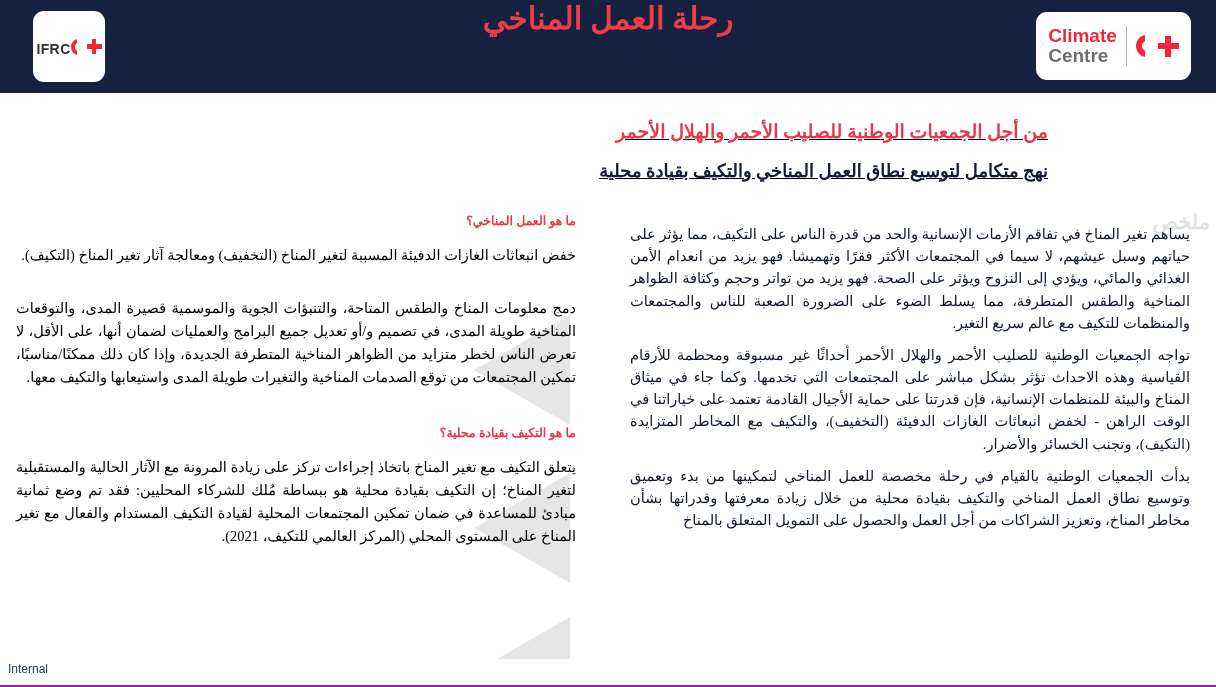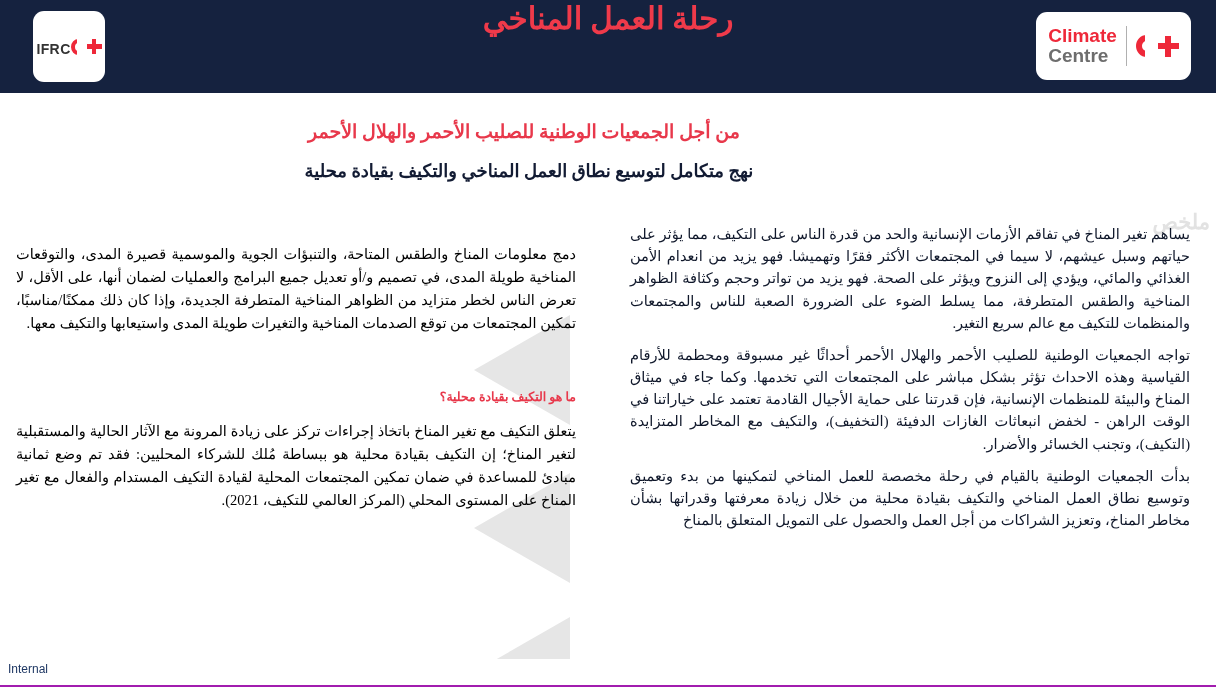--- a/index.html
+++ b/index.html
@@ -154,21 +154,22 @@
     top: 93px;
     width: 1216px;
     height: 566px;
   }
 
   .headline-block {
     position: absolute;
     left: 0;
     top: 26px;
     width: 1048px;
-    text-align: center;
+    text-align: right;
+    text-decoration: underline;
   }
   .headline-main {
     color: #e8384b;
     font-size: 19px;
     font-weight: bold;
     line-height: 1.35;
   }
   .headline-sub {
     color: #121b33;
     font-size: 18px;
@@ -229,21 +230,21 @@
   }
   .q-body {
     color: #000000;
     font-size: 14.5px;
     line-height: 1.58;
     text-align: justify;
     text-align-last: right;
     margin: 0;
   }
   .sec-2 { margin-top: 30px; }
-  .sec-3 { margin-top: 54px; }
+  .sec-3 { margin-top: 36px; }
 
   .summary-para {
     color: #0f172a;
     font-size: 14.6px;
     line-height: 1.52;
     text-align: justify;
     text-align-last: right;
     margin: 10px;
   }
   .summary-para + .summary-para { margin-top: 0px; }
@@ -306,20 +307,24 @@
     <div class="headline-main">من أجل الجمعيات الوطنية للصليب الأحمر والهلال الأحمر</div>
     <div class="headline-sub">نهج متكامل لتوسيع نطاق العمل المناخي والتكيف بقيادة محلية</div>
   </div>
 
   <div class="deco-tri deco-tri-1"></div>
   <div class="deco-tri deco-tri-2"></div>
   <div class="deco-tri deco-tri-3"></div>
 
   <div class="col-left">
 
+    <div>
+      <p class="q-heading">ما هو العمل المناخي؟</p>
+      <p class="q-body">خفض انبعاثات الغازات الدفيئة المسببة لتغير المناخ (التخفيف) ومعالجة آثار تغير المناخ (التكيف).</p>
+    </div>
 
     <div class="sec-2">
       <p class="q-body">دمج معلومات المناخ والطقس المتاحة، والتنبؤات الجوية والموسمية قصيرة المدى، والتوقعات المناخية طويلة المدى، في تصميم و/أو تعديل جميع البرامج والعمليات لضمان أنها، على الأقل، لا تعرض الناس لخطر متزايد من الظواهر المناخية المتطرفة الجديدة، وإذا كان ذلك ممكنًا/مناسبًا، تمكين المجتمعات من توقع الصدمات المناخية والتغيرات طويلة المدى واستيعابها والتكيف معها.</p>
     </div>
 
     <div class="sec-3">
       <p class="q-heading">ما هو التكيف بقيادة محلية؟</p>
       <p class="q-body">يتعلق التكيف مع تغير المناخ باتخاذ إجراءات تركز على زيادة المرونة مع الآثار الحالية والمستقبلية لتغير المناخ؛ إن التكيف بقيادة محلية هو ببساطة مُلك للشركاء المحليين: فقد تم وضع ثمانية مبادئ للمساعدة في ضمان تمكين المجتمعات المحلية لقيادة التكيف المستدام والفعال مع تغير المناخ على المستوى المحلي (المركز العالمي للتكيف، 2021).</p>
     </div>
 

